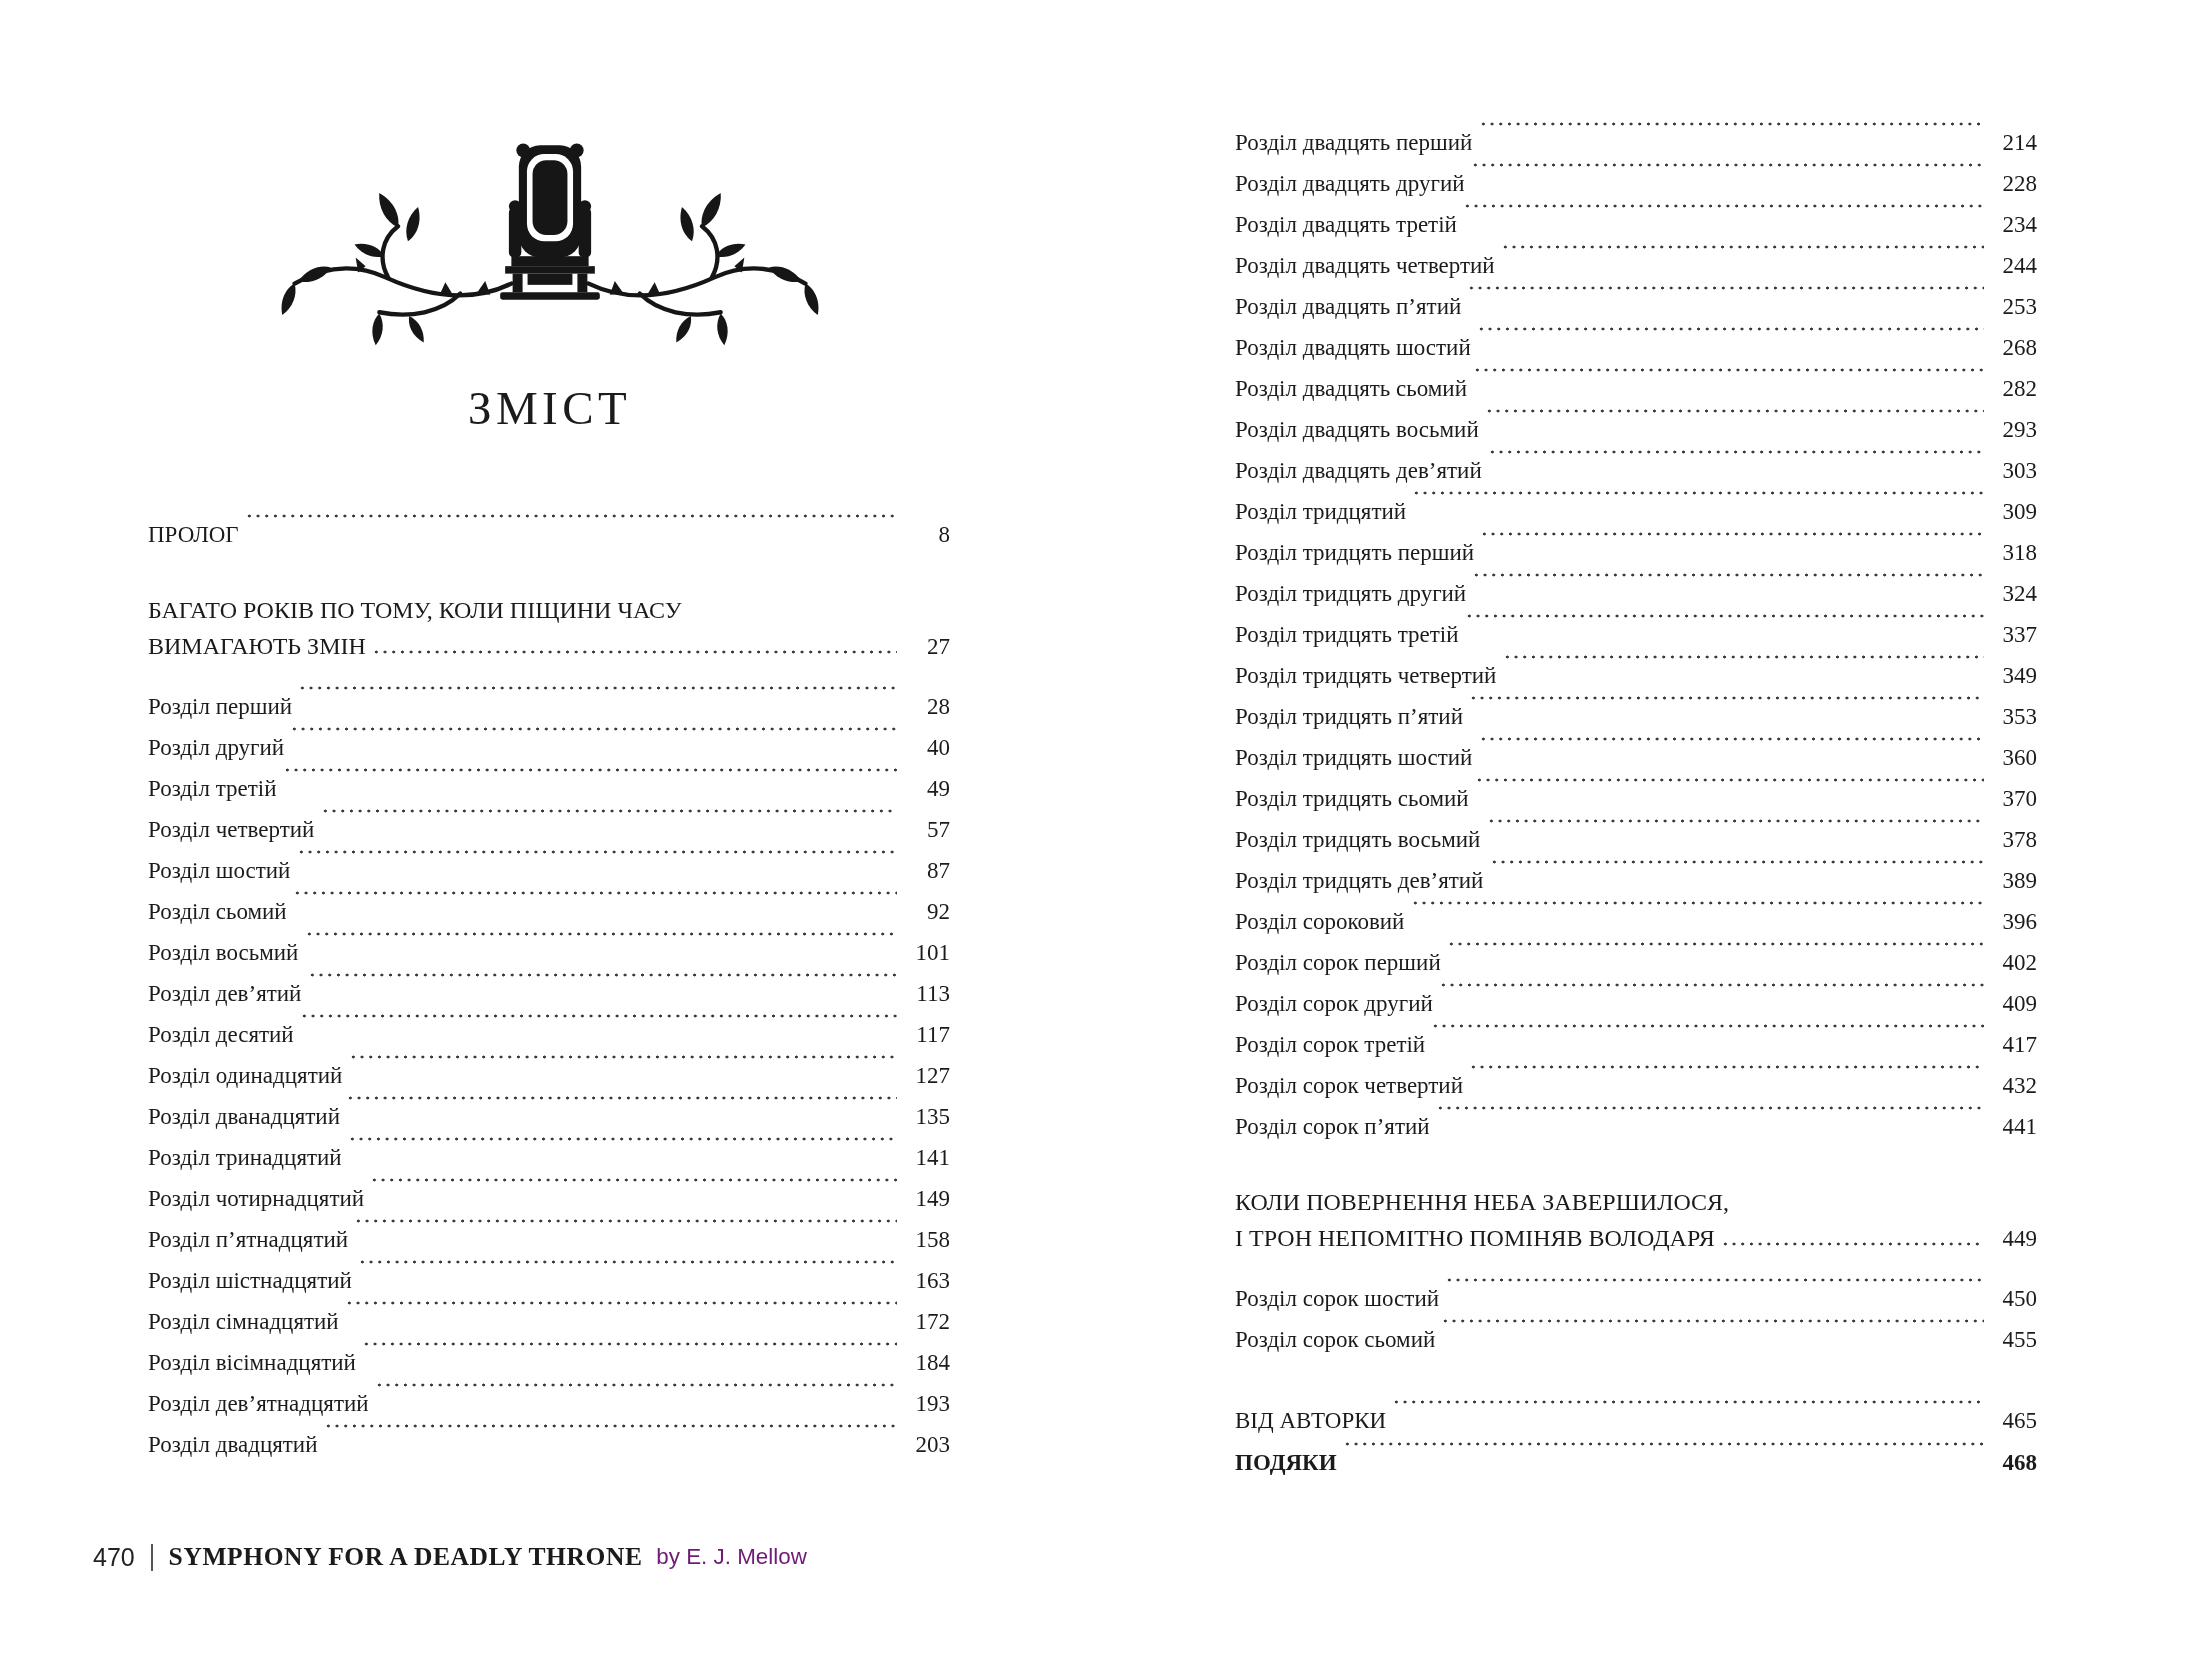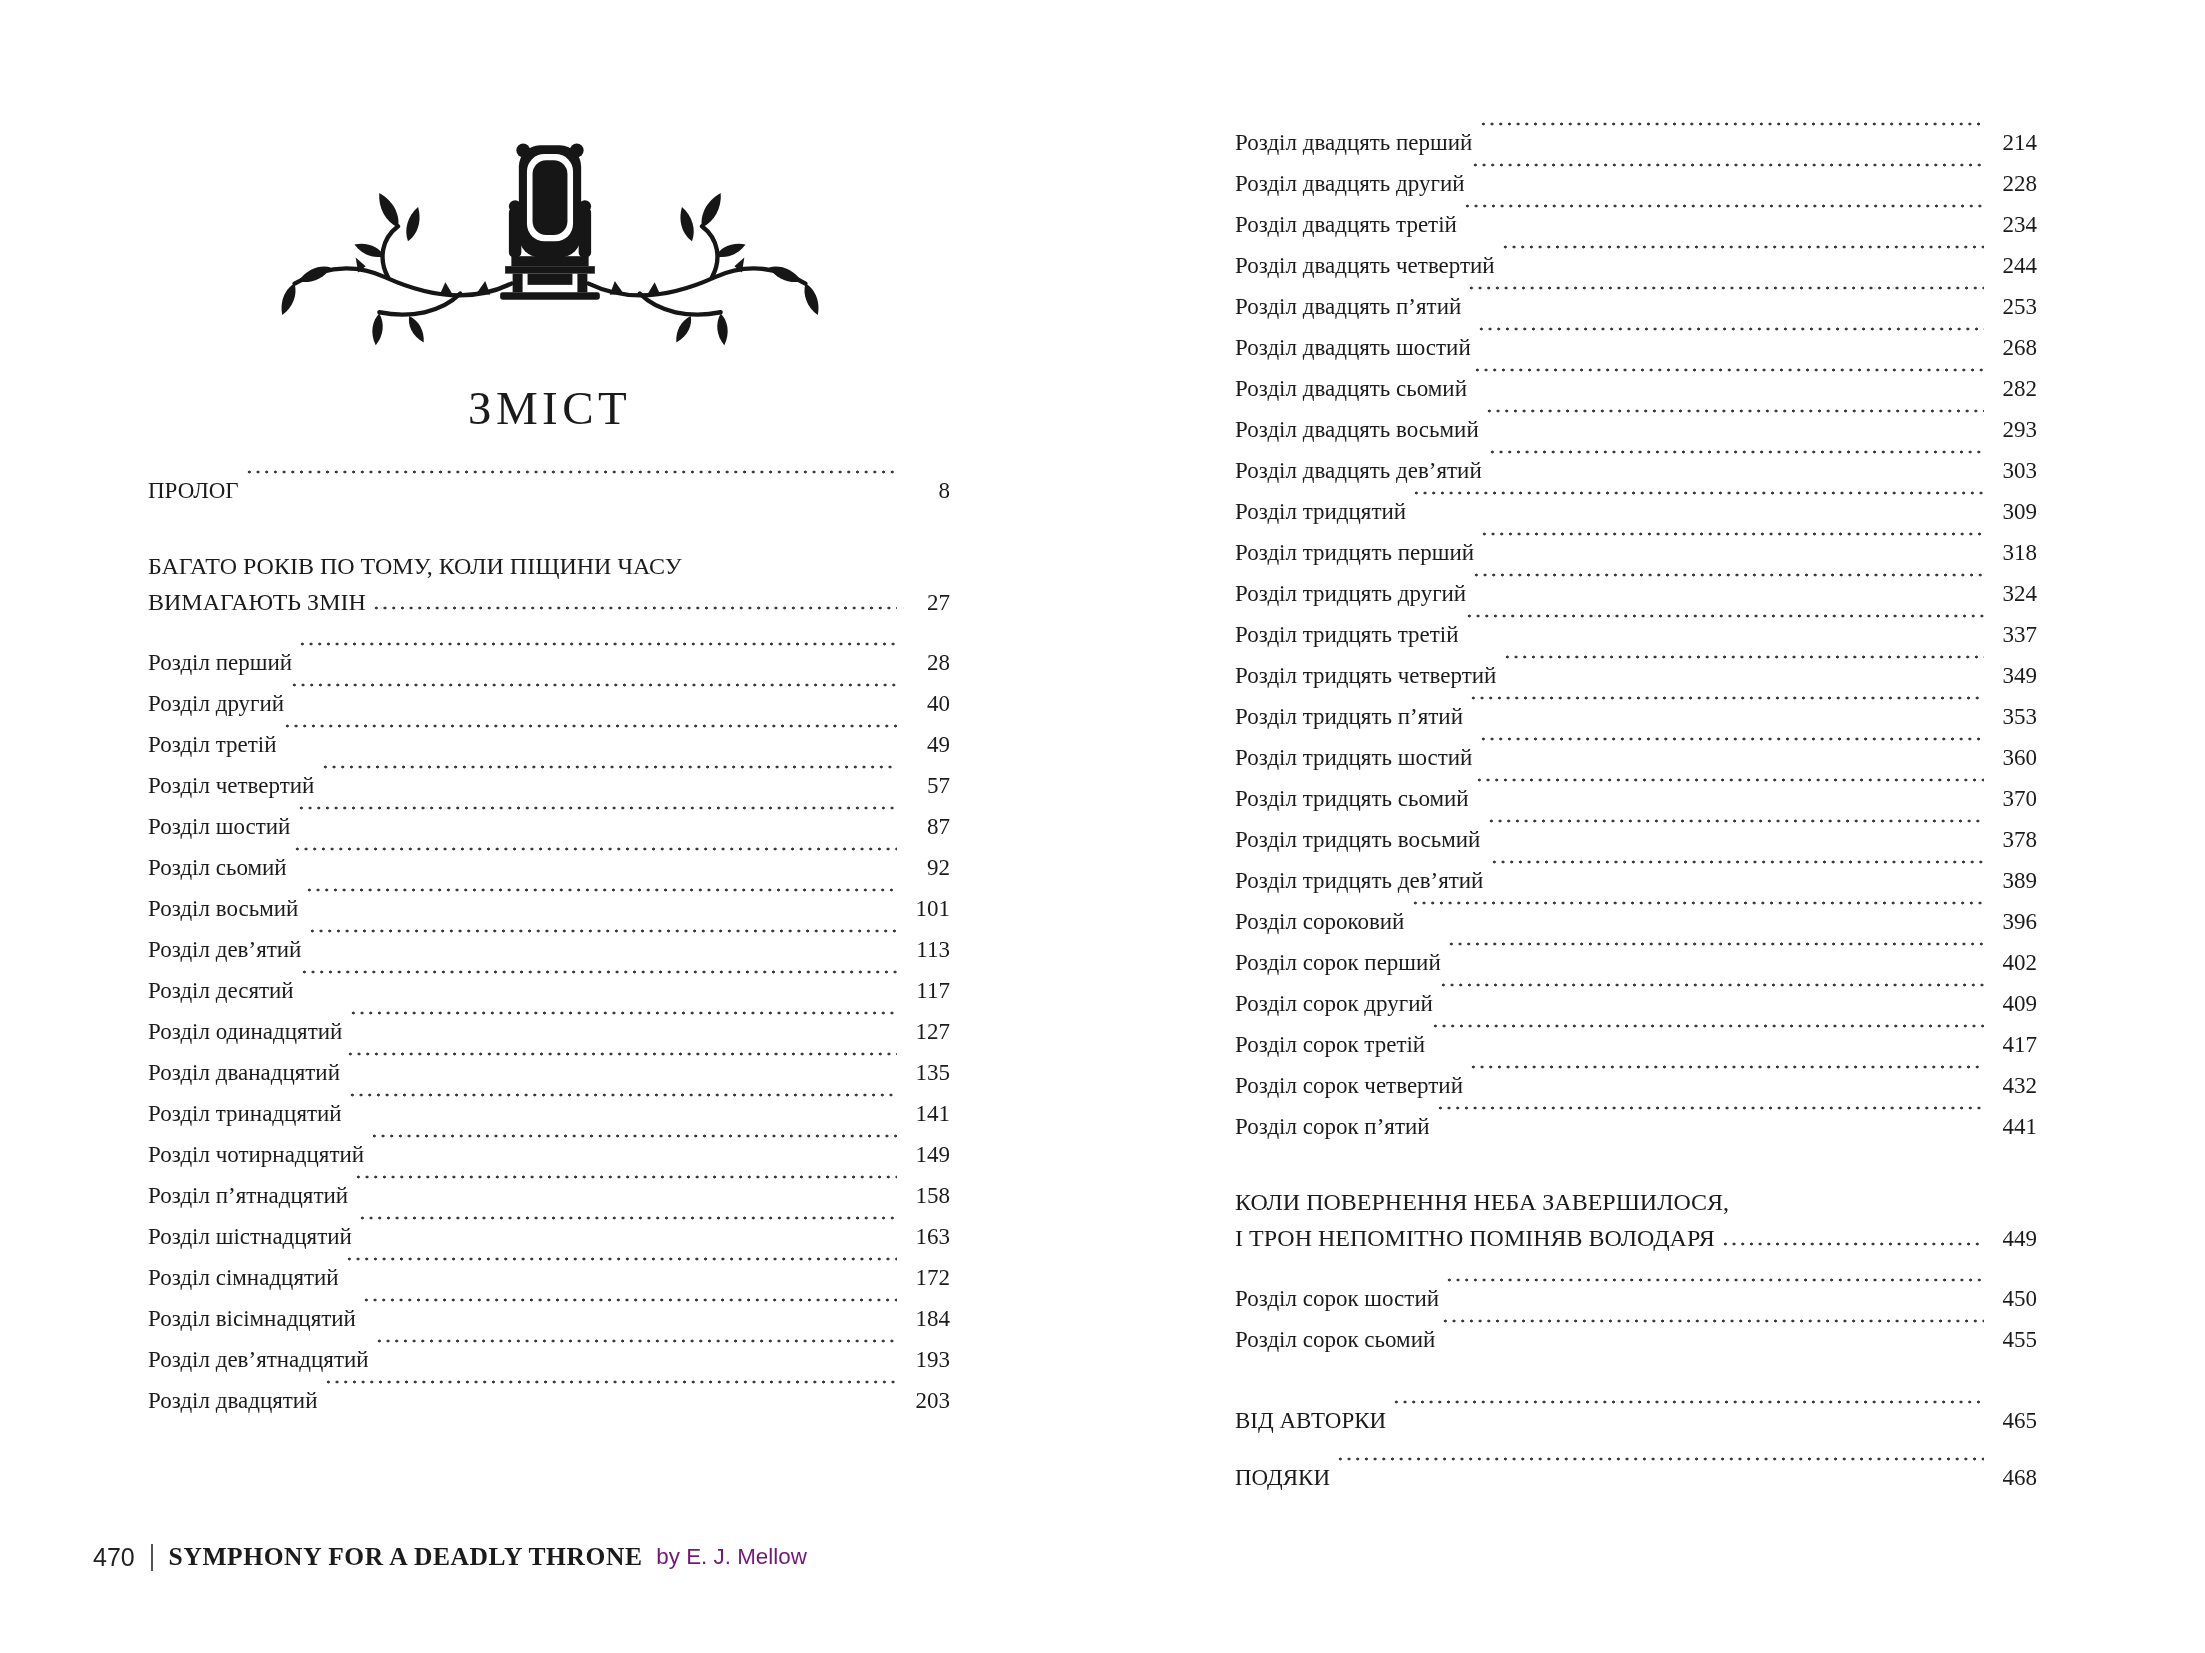--- a/index.html
+++ b/index.html
@@ -15,38 +15,38 @@
 
   .ornament { position: absolute; left: 148px; top: 134px; width: 803px; text-align: center; }
   .ornament svg { display: block; margin: 0 auto; }
 
   .page-title {
     position: absolute; left: 148px; top: 381px; width: 803px;
     text-align: center; font-size: 47px; letter-spacing: 4.4px; font-weight: 400;
   }
 
   .toc { position: absolute; width: 802px; font-size: 23px; }
-  .toc-left  { left: 148px;  top: 470px; }
+  .toc-left  { left: 148px;  top: 514px; }
   .toc-right { left: 1235px; top: 122px; }
 
   .row { display: flex; align-items: flex-start; height: 41px; line-height: 41px; }
   .label { white-space: nowrap; }
   .dots {
     flex: 1 1 auto; height: 4.4px; margin: 0 6.2px;
     background-image: radial-gradient(circle, #3a3a3a 1.5px, transparent 1.8px);
     background-size: 8.7px 4.4px; background-repeat: repeat-x; background-position: left bottom;
   }
   .pageno { min-width: 47px; text-align: right; white-space: nowrap; }
 
   .section { margin: 37px 0 21px 0; }
   .section .line { font-size: 24px; line-height: 36px; white-space: nowrap; }
   .section .row2 { display: flex; align-items: baseline; line-height: 36px; }
 
   .row.type-caps-entry:not(:first-child) { margin-top: 40px; }
-  .row.type-caps-entry + .row.type-caps-entry { margin-top: 16px; }
+  .row.type-caps-entry + .row.type-caps-entry { margin-top: 1px; font-weight: bold; }
 
   .footer { position: absolute; left: 93px; top: 1542px; display: flex; align-items: center; }
   .footer .num { font-family: "Liberation Sans", sans-serif; font-size: 25px; color: #222; }
   .footer .bar { width: 1.9px; height: 27px; background: #555; margin: 0 16px; }
   .footer .booktitle { font-size: 25.5px; font-weight: 700; letter-spacing: 0.6px; }
   .footer .by { font-family: "Liberation Sans", sans-serif; font-size: 22.4px; margin-left: 13.7px; color: #701a75; }
 </style>
 </head>
 <body>
 

